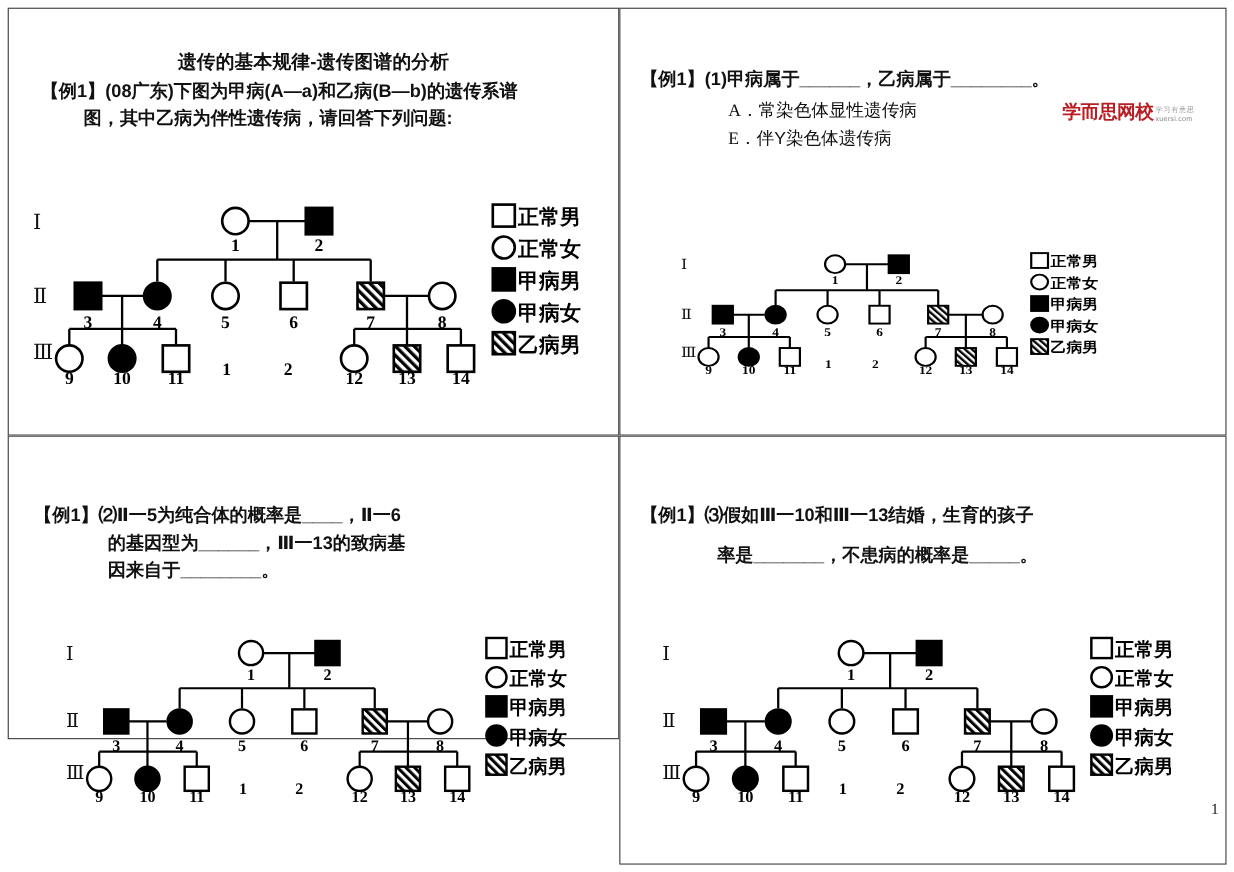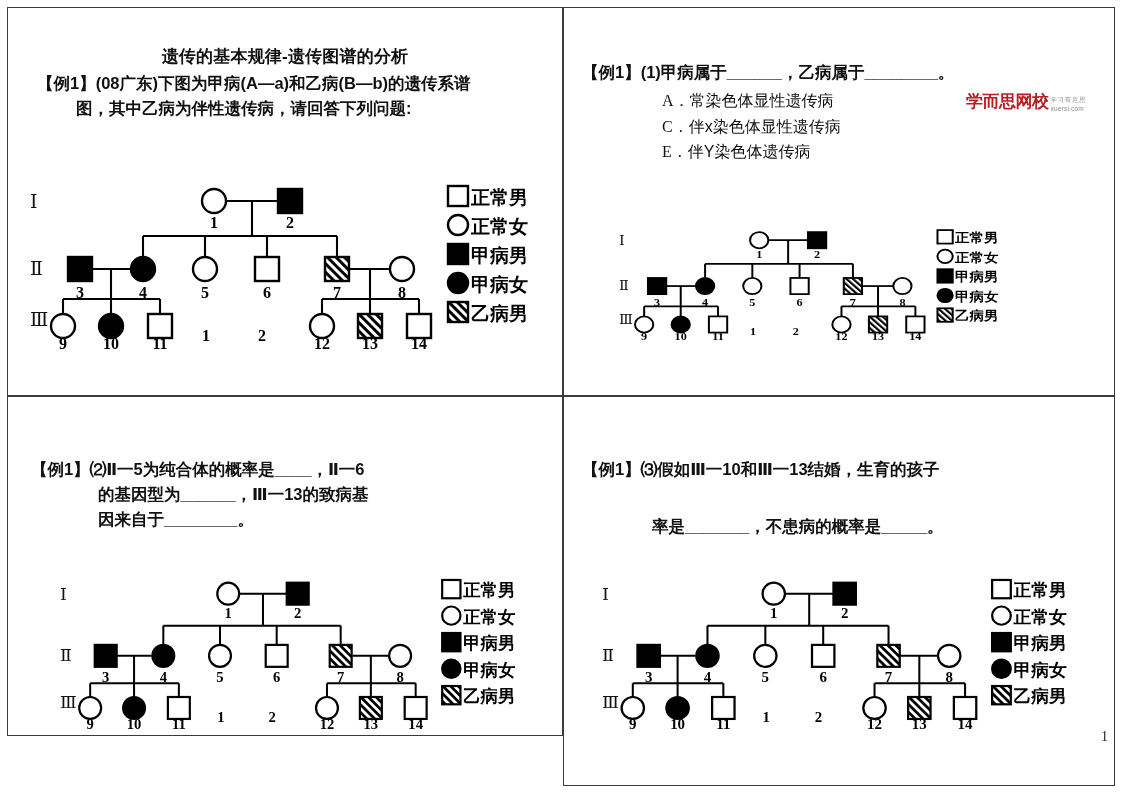--- a/index.html
+++ b/index.html
@@ -6,21 +6,21 @@
   body{
     width:1122px;height:793px;position:relative;overflow:hidden;
     font-family:"Liberation Serif","DejaVu Serif",serif;
     color:#111111;
   }
   
   #sheet{position:absolute;left:0;top:0;width:1122px;height:793px;}
   .panel{position:absolute;box-sizing:border-box;border:1px solid #3a3a3a;background:#fff;}
   #panel-1{left:7px;  top:7px;  width:556px; height:389px;}
   #panel-2{left:563px;top:7px;  width:552px; height:389px;}
-  #panel-3{left:7px;  top:396px;width:556px; height:340px;}
+  #panel-3{left:7px;  top:396px;width:556px; height:276px;}
   #panel-4{left:563px;top:396px;width:552px; height:390px;}
 
   
   .title-line{
     position:absolute;left:0;right:0;text-align:center;
     font-family:"Liberation Sans","DejaVu Sans",sans-serif;
     font-weight:bold;font-size:17px;letter-spacing:.2px;
   }
   .stem{
     position:absolute;
@@ -174,21 +174,20 @@
       <span class="logo-sub">
         <span class="logo-sub-cn">学习有意思</span>
         <span class="logo-sub-en">xuersi.com</span>
       </span>
     </div>
 
     <div class="stem" style="left:18px;top:52px;">【例1】(1)甲病属于______，乙病属于________。</div>
 
     <div class="choices" style="left:98px;top:80px;">
       <span class="ch"><span class="ch-letter">A．</span><span>常染色体显性遗传病</span></span>
-      <span class="ch"><span class="ch-letter">C．</span><span>伴x染色体显性遗传病</span></span>
       <span class="ch"><span class="ch-letter">E．</span><span>伴Y染色体遗传病</span></span>
     </div>
 
     <div class="pedigree" style="left:55px;top:214px;">
       <svg class="ped-svg" width="400" height="118" viewBox="0 0 525 175" preserveAspectRatio="none">
         <defs>
           <pattern id="hatchB" patternUnits="userSpaceOnUse" width="6" height="6" patternTransform="rotate(-45)">
             <rect width="6" height="6" fill="#fff"></rect>
             <rect width="3" height="6" fill="#000"></rect>
           </pattern>
@@ -351,21 +350,21 @@
           <text class="legend-txt" x="441" y="117">甲病女</text>
           <rect x="418" y="128" width="20" height="20" fill="url(#hatchC)" stroke="#000" stroke-width="2.4"></rect>
           <text class="legend-txt" x="441" y="146">乙病男</text>
         </g>
       </svg>
     </div>
   </div>
 
   <div class="panel" id="panel-4">
     <div class="stem" style="left:18px;top:60px;">【例1】⑶假如Ⅲ一10和Ⅲ一13结婚，生育的孩子</div>
-    <div class="stem" style="left:88px;top:117px;">率是_______，不患病的概率是_____。</div>
+    <div class="stem" style="left:88px;top:96px;">率是_______，不患病的概率是_____。</div>
 
     <div class="pedigree" style="left:38px;top:172px;">
       <svg class="ped-svg" width="490" height="160" viewBox="0 0 525 175" preserveAspectRatio="none">
         <defs>
           <pattern id="hatchD" patternUnits="userSpaceOnUse" width="6" height="6" patternTransform="rotate(-45)">
             <rect width="6" height="6" fill="#fff"></rect>
             <rect width="3" height="6" fill="#000"></rect>
           </pattern>
         </defs>
         <g stroke="#000" stroke-width="2.2" fill="none">

